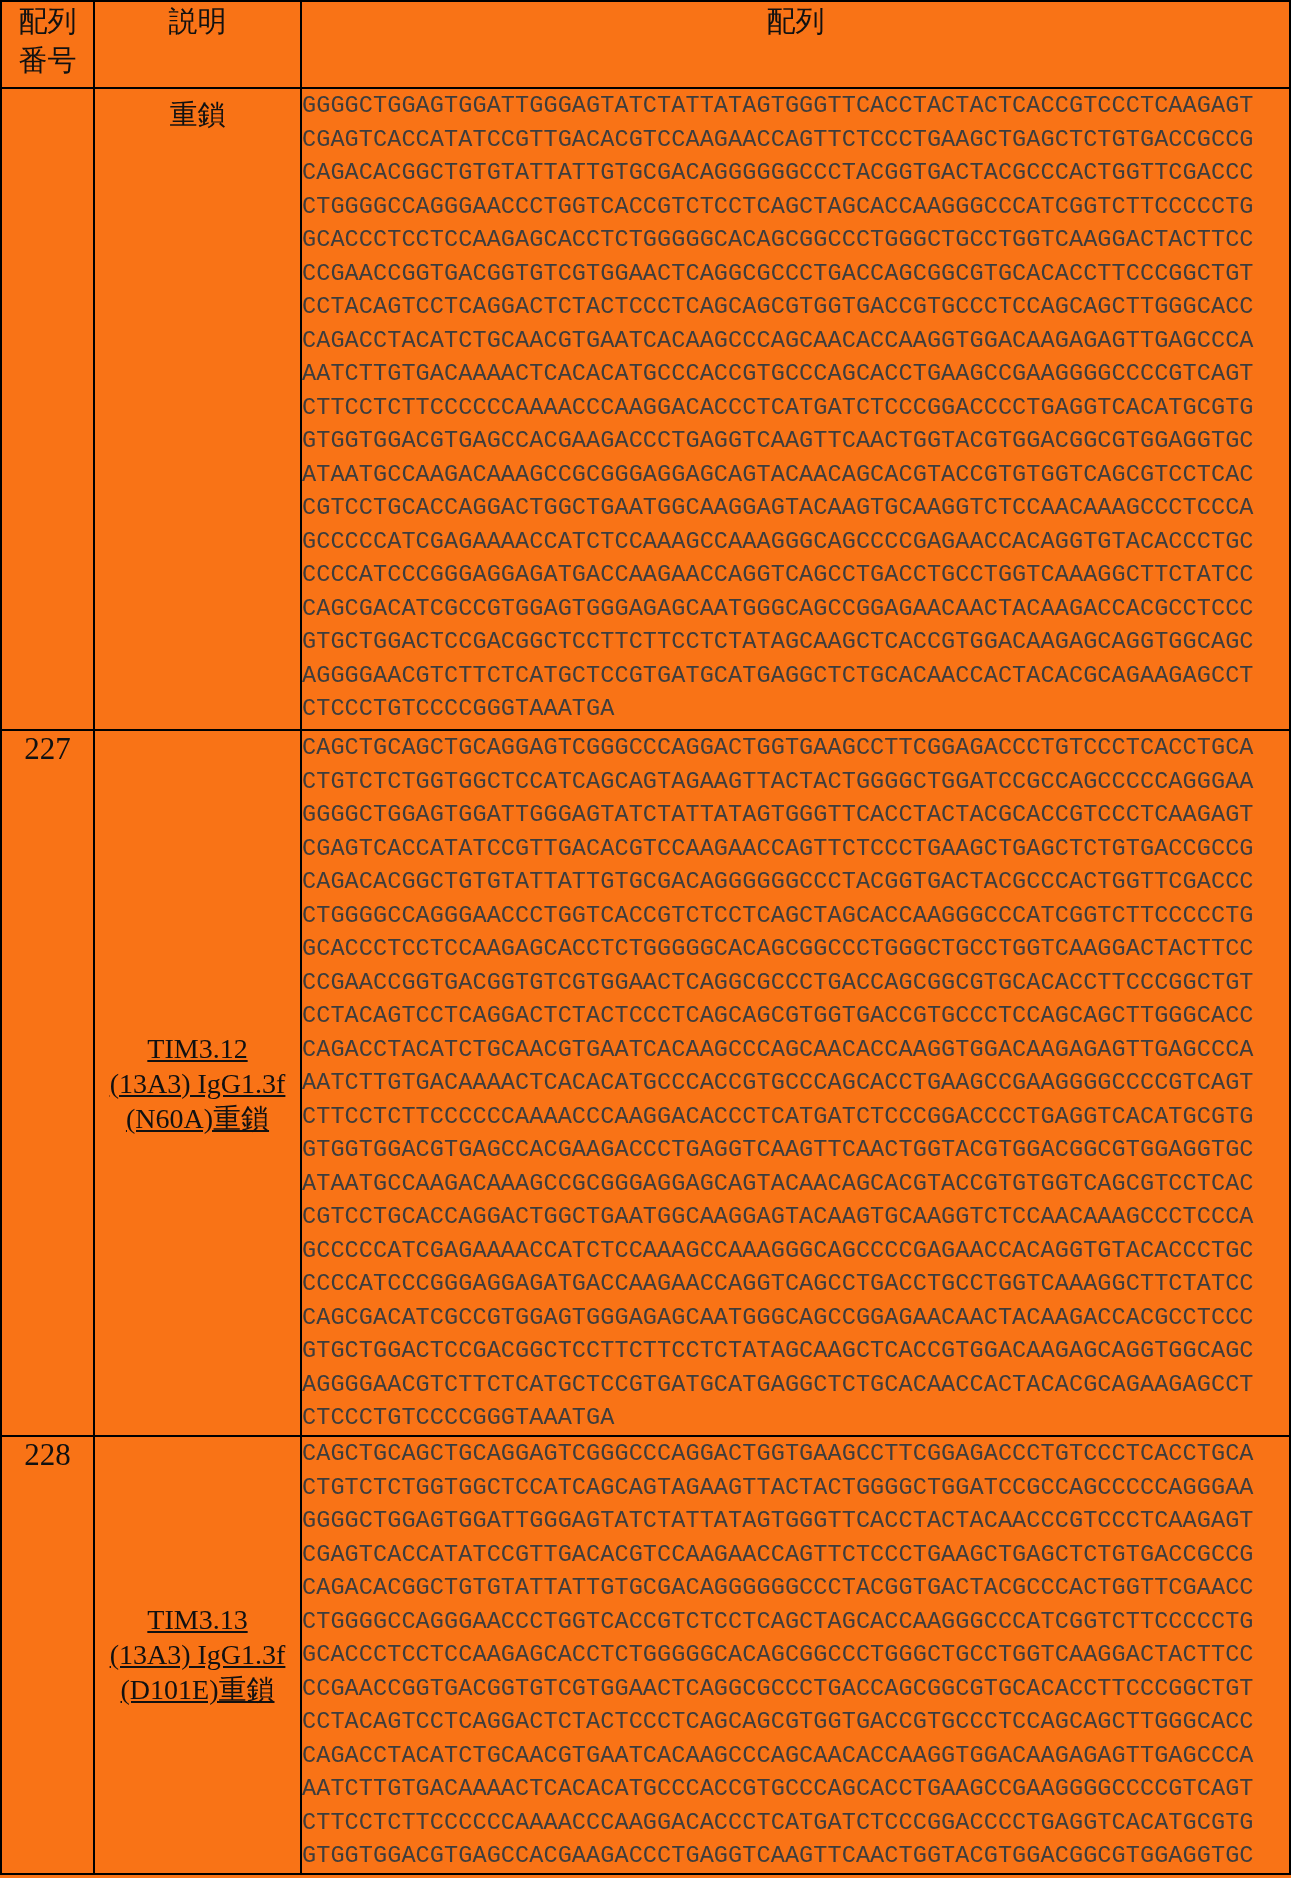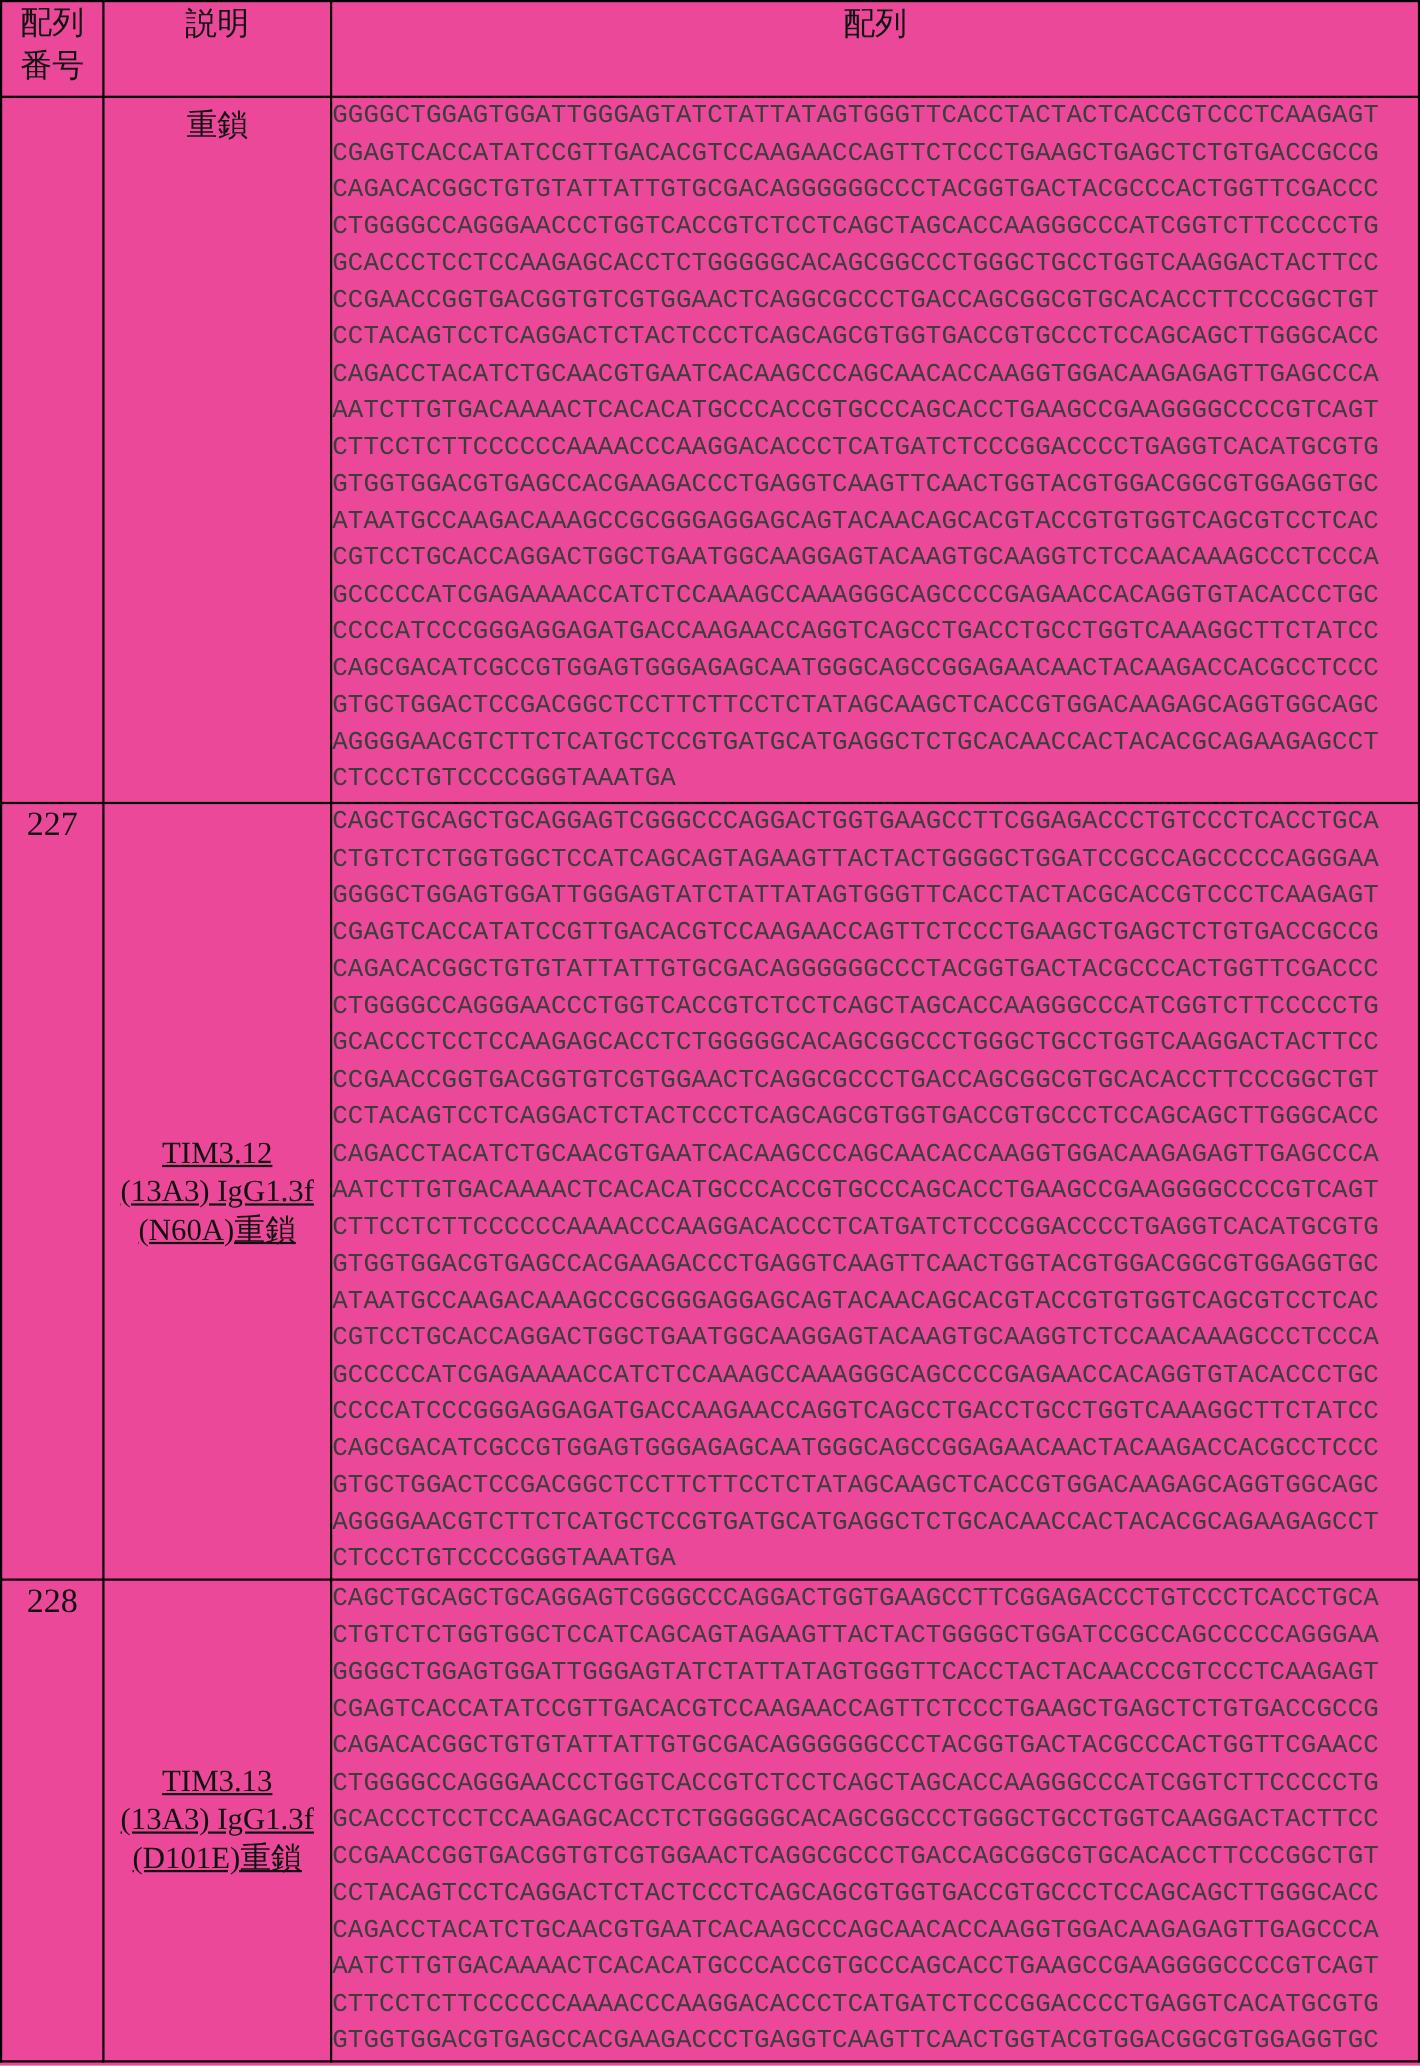--- a/index.html
+++ b/index.html
@@ -1,20 +1,20 @@
 <!DOCTYPE html>
 <html><head>
 <meta charset="utf-8">
 <style>
   html, body { margin: 0; padding: 0; background: #ffffff; }
   * { box-sizing: border-box; }
   .page {
     width: 1291px;
     height: 1878px;
-    background: #ec4899;
+    background: #f97316;
     overflow: hidden;
     position: relative;
   }
   table.seq-table {
     border-collapse: collapse;
     table-layout: fixed;
     width: 1289px;
     margin: 0;
   }
   table.seq-table td, table.seq-table th {

